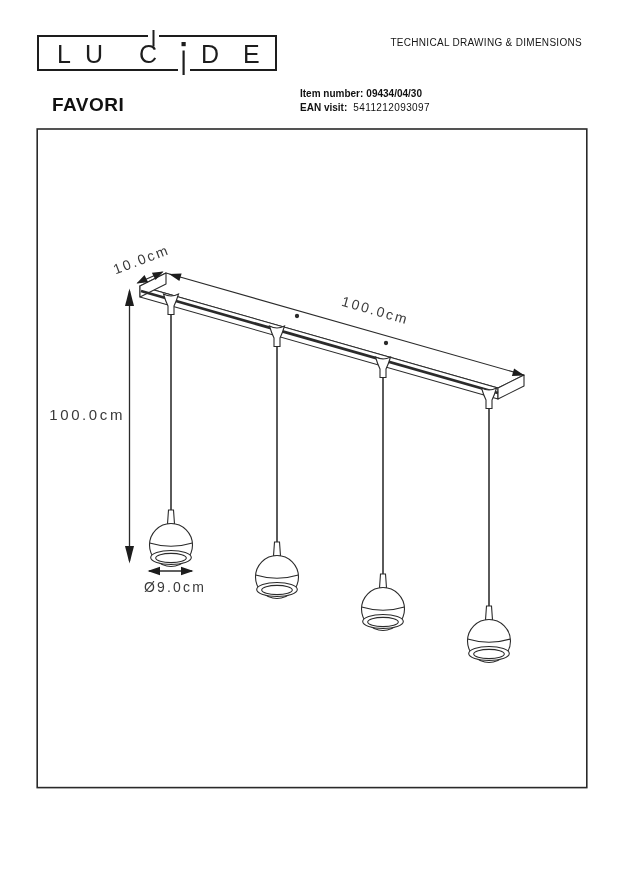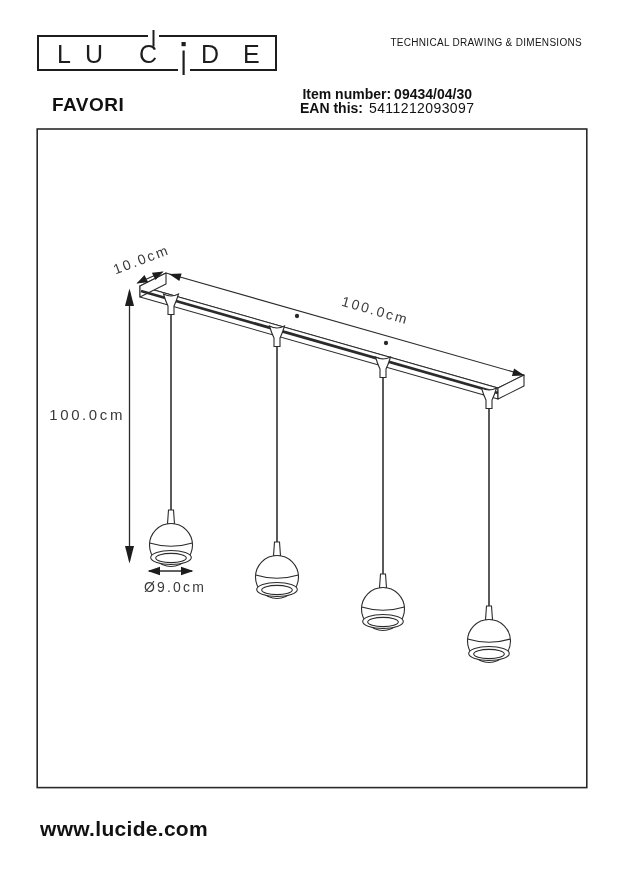--- a/index.html
+++ b/index.html
@@ -16,21 +16,21 @@
     top:37px;right:38px;
     font-size:10px;letter-spacing:0.3px;color:#161616;
     white-space:nowrap;
   }
   .product-name{
     top:94px;left:52px;
     font-size:19px;font-weight:bold;letter-spacing:0.5px;color:#111;
   }
   .meta{
     top:87px;left:300px;
-    font-size:14px;line-height:14px;color:#111;white-space:nowrap;text-align:center;
+    font-size:10px;line-height:14px;color:#111;white-space:nowrap;
   }
   .meta .lbl{font-weight:bold;}
   .meta .val{font-weight:bold;margin-left:3px;}
   .meta .val-ean{font-weight:normal;margin-left:6px;letter-spacing:0.4px;}
   .footer-note{
     top:802px;left:40px;
     font-size:12px;font-weight:bold;color:#111;
   }
   .footer-site{
     top:817px;left:40px;
@@ -75,21 +75,21 @@
 
   <div class="abs doc-title">TECHNICAL DRAWING &amp; DIMENSIONS</div>
 
   <div class="abs product-name">FAVORI</div>
 
   <div class="abs meta">
     <div>
       <span class="lbl">Item number:</span><span class="val">09434/04/30</span>
     </div>
     <div>
-      <span class="lbl">EAN this:</span><span class="val-ean">5411212093097</span>
+      <span class="lbl">EAN visit:</span><span class="val-ean">5411212093097</span>
     </div>
   </div>
 
   <svg class="abs" style="left:36px;top:128px;" width="553" height="662" viewBox="36 128 553 662">
 
     <rect x="37.2" y="129" width="549.6" height="658.6" fill="none" stroke="#2a2a2a" stroke-width="1.6"></rect>
 
     <g stroke="#2b2b2b" stroke-width="1.1" fill="#ffffff" stroke-linejoin="round">
       <polygon points="166,273 524,375 498,388 140,286"></polygon>
       <polygon points="140,286 498,388 498,399 140,297"></polygon>
@@ -161,15 +161,14 @@
     </g>
 
     <g>
       <line x1="149" y1="571" x2="192" y2="571" stroke="#2b2b2b" stroke-width="1.3"></line>
       <path d="M147.5,571 L160,566.8 L160,575.2 Z" fill="#1d1d1d"></path>
       <path d="M193.5,571 L181,566.8 L181,575.2 Z" fill="#1d1d1d"></path>
       <text class="dim" x="175" y="592" text-anchor="middle">Ø9.0cm</text>
     </g>
   </svg>
 
-  <div class="abs footer-site">www.lucide.com</div>
 
 </div>
 
 </body></html>

